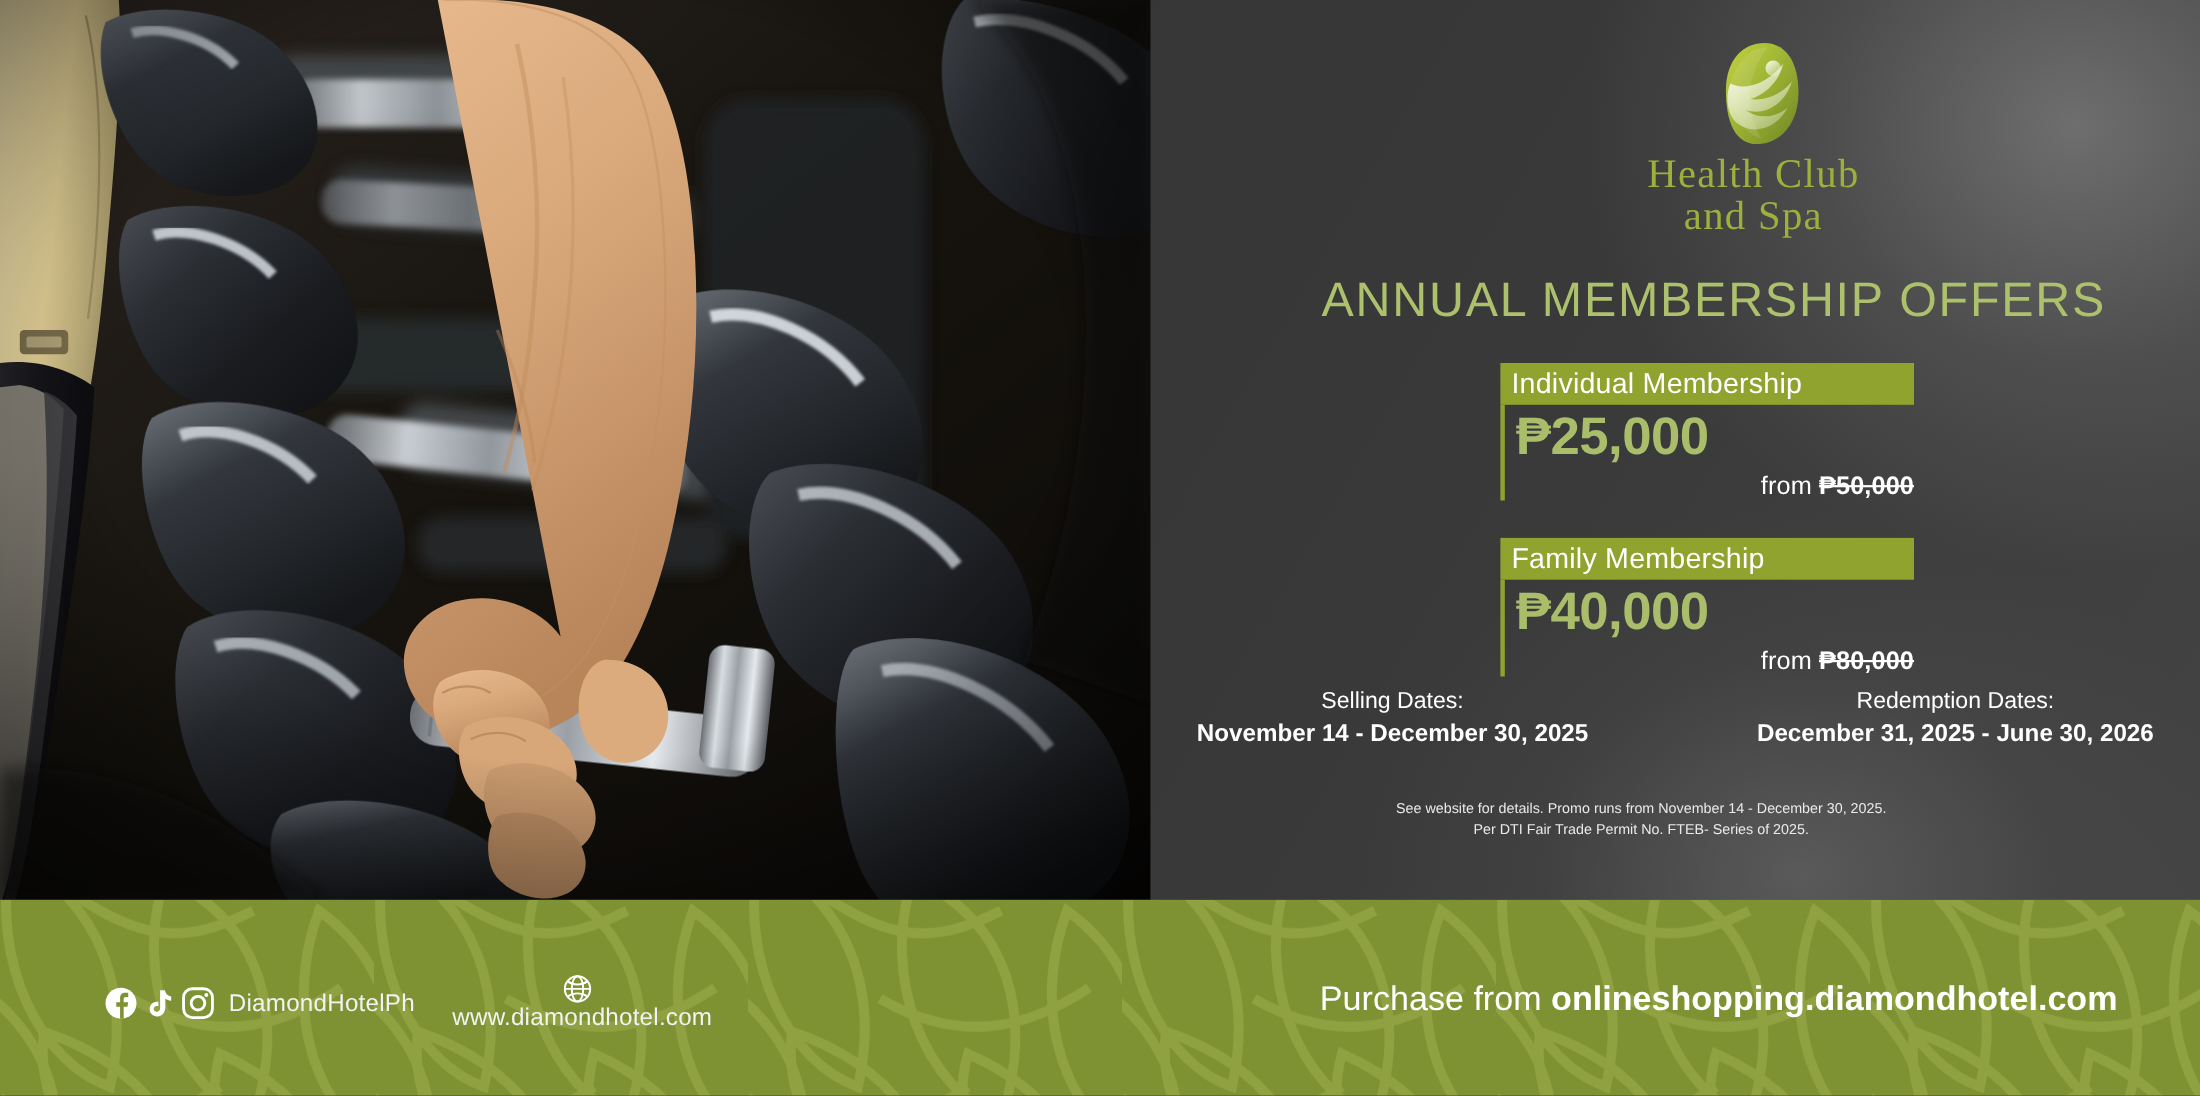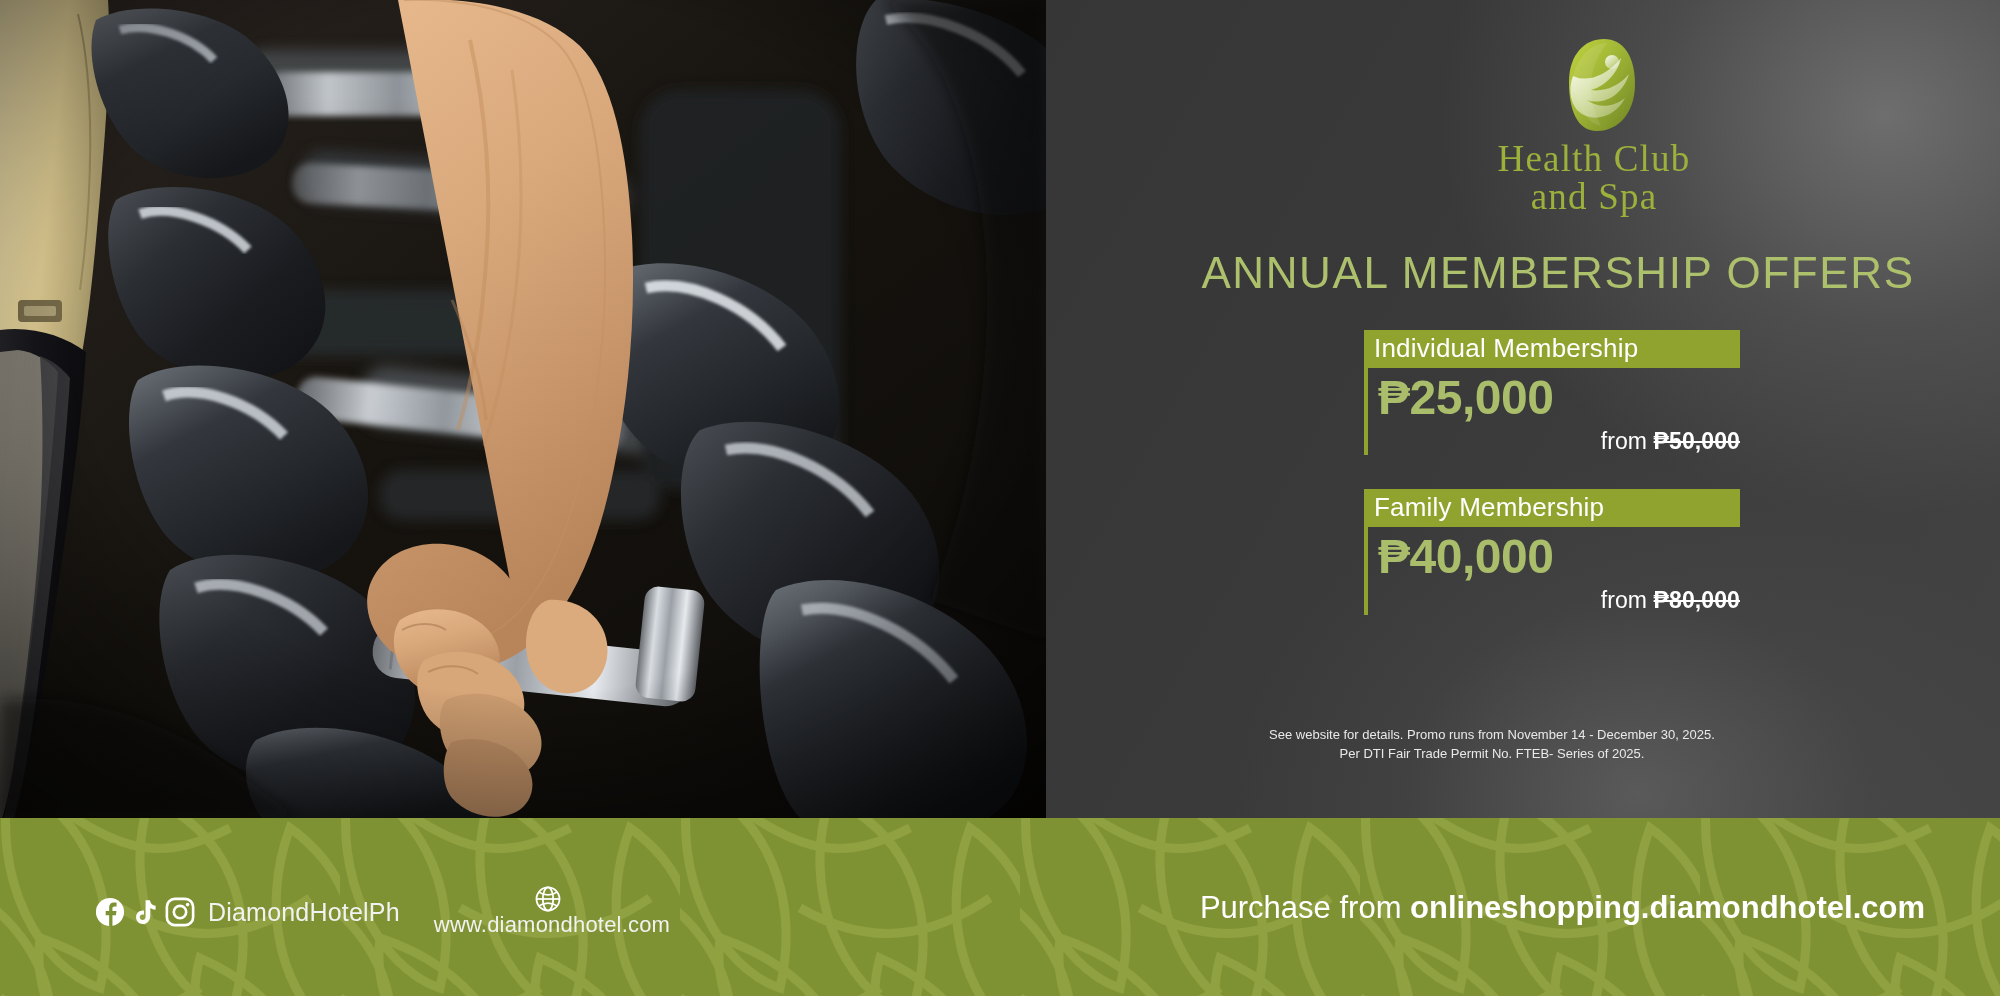--- a/index.html
+++ b/index.html
@@ -90,21 +90,21 @@
   .footer .leafpat { position:absolute; left:0; top:0; width:2000px; height:178px; opacity:1; }
   .footer-inner {
     position:relative; width:2000px; height:178px;
   }
   .social-row {
     position:absolute; left:95px; top:68px;
     display:flex; align-items:center; gap:0px;
   }
   .social-row .ic { display:block; }
   .handle {
-    font-size:25px; color:#f2f2f2; font-weight:400; margin-left:13px; letter-spacing:0.2px;
+    font-size:22px; color:#f2f2f2; font-weight:400; margin-left:13px; letter-spacing:0.2px;
     white-space:nowrap;
   }
   .weblink {
     font-size:22px; color:#f2f2f2; font-weight:400; margin-left:8px; letter-spacing:0.2px;
     white-space:nowrap;
   }
   .globe-wrap { margin-left:26px; display:flex; align-items:center;flex-direction:column; }
 
   .purchase {
     position:absolute; right:75px; top:72px;
@@ -329,20 +329,30 @@
         <div class="offer-head">Family Membership</div>
         <div class="offer-body">
           <div class="offer-bar"></div>
           <div class="price">₱40,000</div>
           <div class="from"><span>from</span> <b>₱80,000</b></div>
         </div>
       </div>
 
     </div>
 
+    <div class="dates">
+      <div class="date-col">
+        <div class="date-label">Selling Dates:</div>
+        <div class="date-value">November 14 - December 30, 2025</div>
+      </div>
+      <div class="date-col">
+        <div class="date-label">Redemption Dates:</div>
+        <div class="date-value">December 31, 2025 - June 30, 2026</div>
+      </div>
+    </div>
 
     <div class="fineprint">
       <div>See website for details. Promo runs from November 14 - December 30, 2025.</div>
       <div>Per DTI Fair Trade Permit No. FTEB- Series of 2025.</div>
     </div>
 
   </div>
 
   <div class="footer">
     <svg class="leafpat" viewBox="0 0 2000 178" preserveAspectRatio="none">

